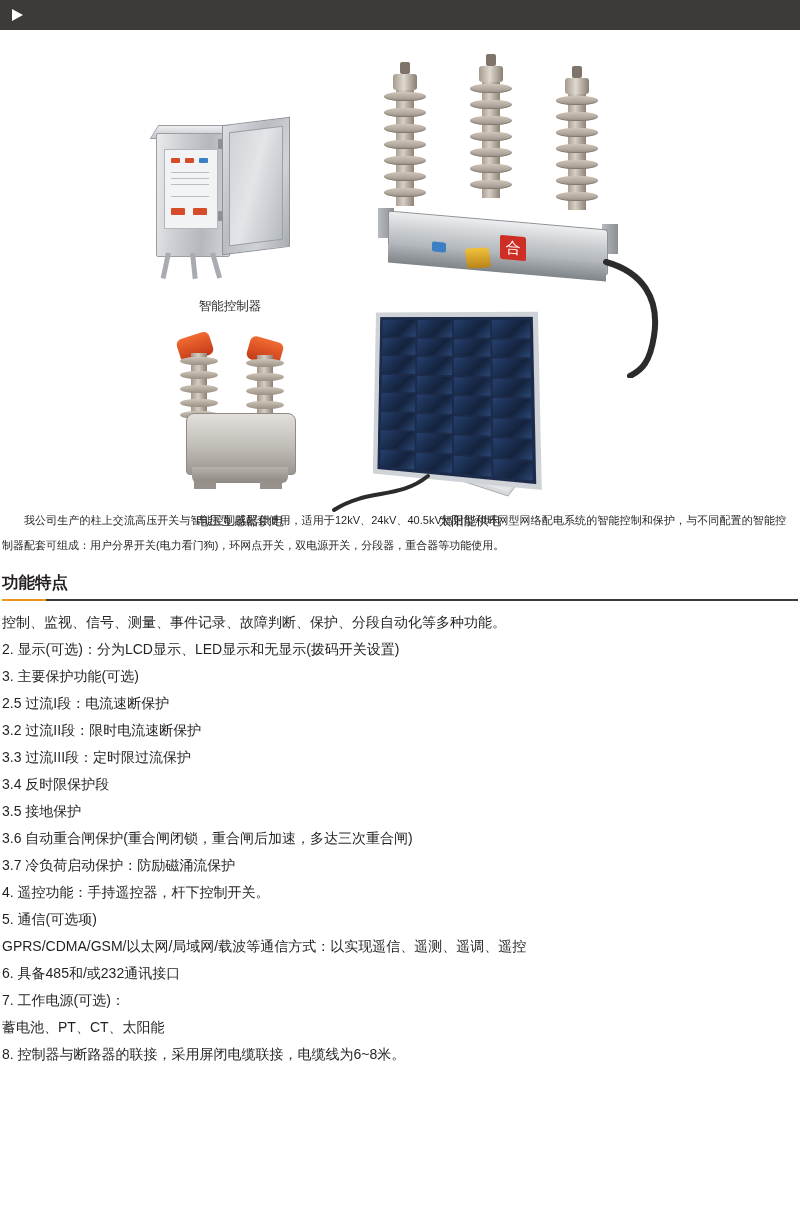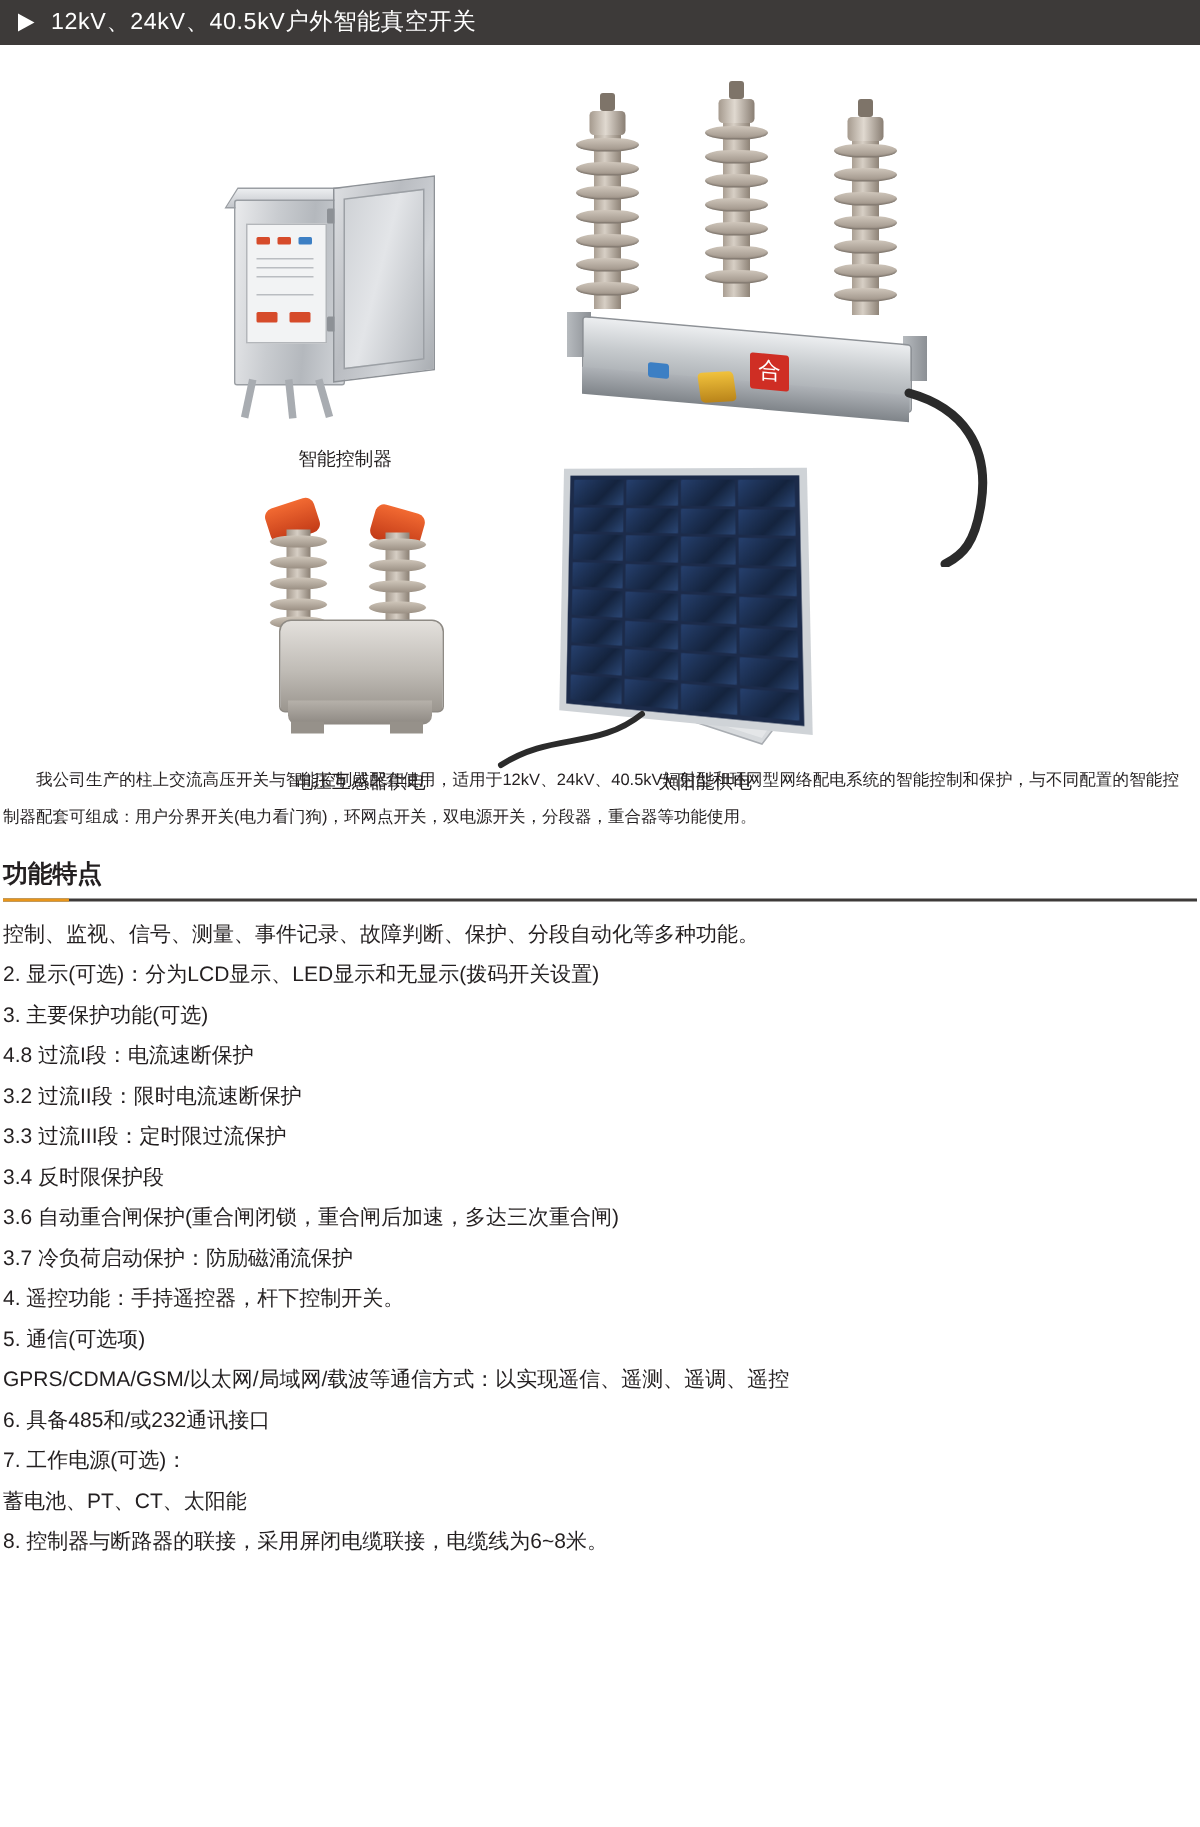--- a/index.html
+++ b/index.html
@@ -412,21 +412,20 @@
 </style>
 </head>
 <body>
 
 <div class="header">
   <div class="header-arrow">
     <svg width="16" height="16" viewBox="0 0 16 16" aria-hidden="true">
       <polygon points="3,2 14,8 3,14" fill="#ffffff"></polygon>
     </svg>
   </div>
-  <div class="header-title">12kV、24kV、40.5kV户外智能真空开关</div>
 </div>
 
 <div class="gallery">
 
   <div class="controller">
     <div class="cab-top"></div>
     <div class="cab-body"></div>
     <div class="cab-panel">
       <span class="led" style="left:6px;  top:8px;"></span>
       <span class="led" style="left:20px; top:8px;"></span>
@@ -586,24 +585,25 @@
   </div>
 
   <div class="block-gap"></div>
 
   <div class="section">
     <div class="sec-head">功能特点</div>
     <div class="feat-list">
       <div class="feat-item">控制、监视、信号、测量、事件记录、故障判断、保护、分段自动化等多种功能。</div>
       <div class="feat-item">2. 显示(可选)：分为LCD显示、LED显示和无显示(拨码开关设置)</div>
       <div class="feat-item">3. 主要保护功能(可选)</div>
-      <div class="feat-item">4.8 过流I段：电流速断保护</div>
+      <div class="feat-item">2.5 过流I段：电流速断保护</div>
       <div class="feat-item">3.2 过流II段：限时电流速断保护</div>
       <div class="feat-item">3.3 过流III段：定时限过流保护</div>
       <div class="feat-item">3.4 反时限保护段</div>
+      <div class="feat-item">3.5 接地保护</div>
       <div class="feat-item">3.6 自动重合闸保护(重合闸闭锁，重合闸后加速，多达三次重合闸)</div>
       <div class="feat-item">3.7 冷负荷启动保护：防励磁涌流保护</div>
       <div class="feat-item">4. 遥控功能：手持遥控器，杆下控制开关。</div>
       <div class="feat-item">5. 通信(可选项)</div>
       <div class="feat-item">GPRS/CDMA/GSM/以太网/局域网/载波等通信方式：以实现遥信、遥测、遥调、遥控</div>
       <div class="feat-item">6. 具备485和/或232通讯接口</div>
       <div class="feat-item">7. 工作电源(可选)：</div>
       <div class="feat-item">蓄电池、PT、CT、太阳能</div>
       <div class="feat-item">8. 控制器与断路器的联接，采用屏闭电缆联接，电缆线为6~8米。</div>
     </div>

